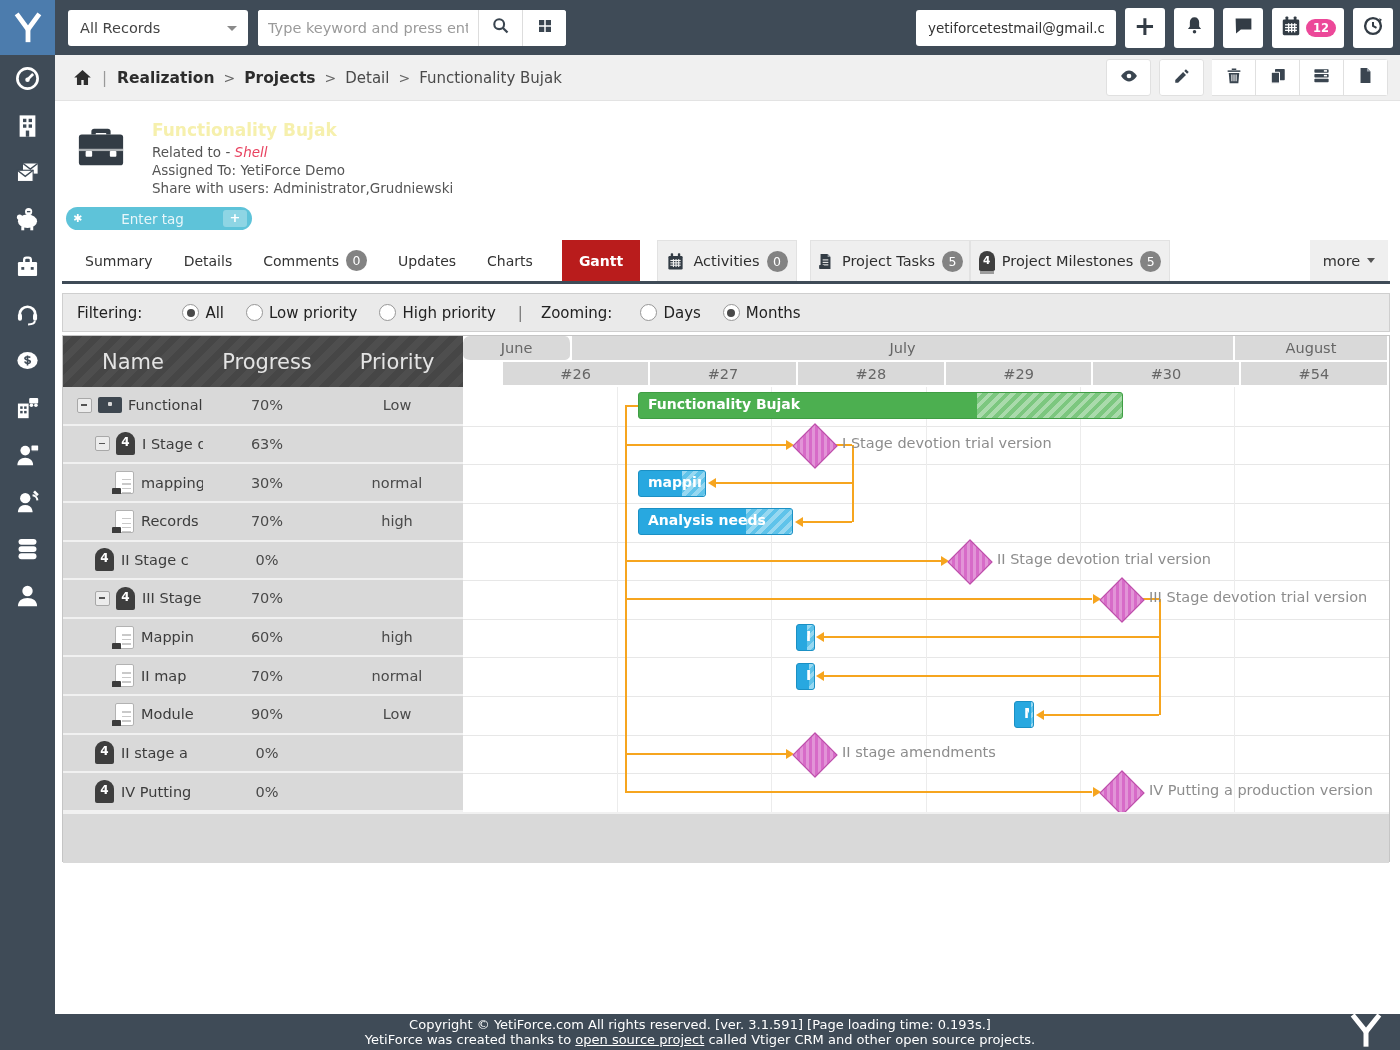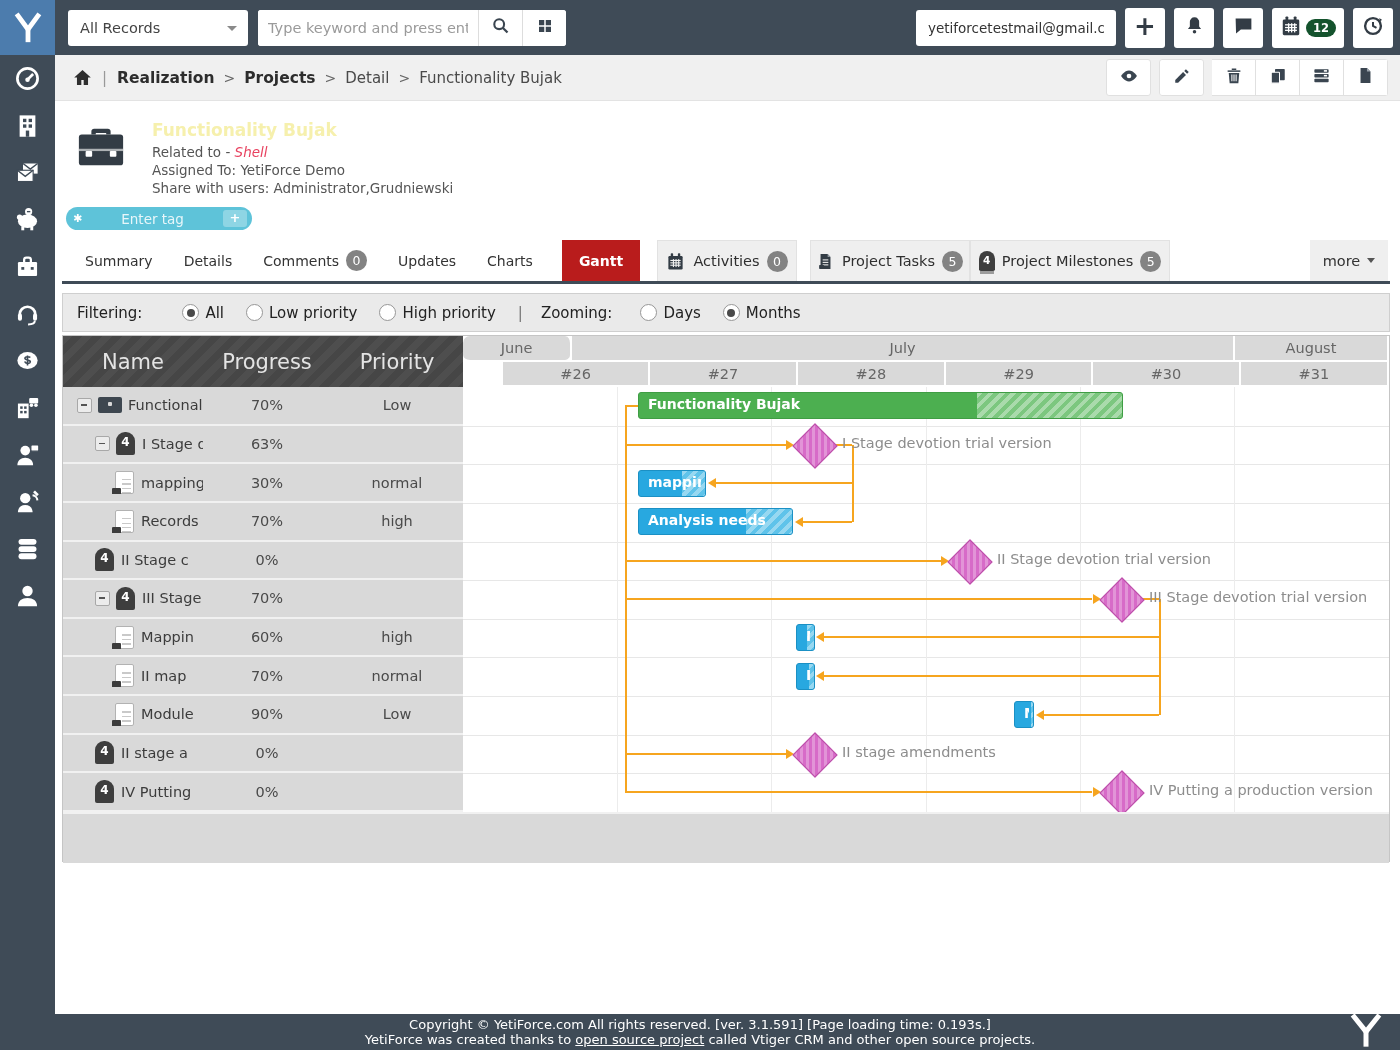--- a/index.html
+++ b/index.html
@@ -24,21 +24,21 @@
   .search-group input::placeholder{color:#9a9a9a;}
   .tb-btn{width:43px;height:36px;border-left:1px solid #ddd;display:flex;align-items:center;justify-content:center;
           color:#3a4550;cursor:pointer;background:#fff;}
   #topbar-right{margin-left:auto;display:flex;align-items:center;margin-right:7px;}
   .email-box{width:200px;height:36px;background:#fff;border-radius:3px;border:0;font-size:13.5px;color:#333;
              padding:0 12px;box-sizing:border-box;font-family:inherit;}
   .icon-btn{width:40px;height:40px;background:#fff;border-radius:3px;margin-left:9px;display:flex;align-items:center;
             justify-content:center;color:#333c45;cursor:pointer;}
   .icon-btn.wide{width:72px;}
   .plus-glyph{font-size:26px;font-weight:bold;line-height:1;margin-top:-3px;}
-  .cal-badge{background:#14532d;color:#fff;border-radius:10px;font-size:11.5px;font-weight:bold;
+  .cal-badge{background:#ec4899;color:#fff;border-radius:10px;font-size:11.5px;font-weight:bold;
              padding:2px 7px;margin-left:4px;}
 
   
   #crumbbar{left:55px;top:55px;width:1345px;height:45px;background:#f0f0f0;border-bottom:1px solid #e3e3e3;
             display:flex;align-items:center;}
   #crumbbar .home{margin-left:18px;color:#2f2f2f;display:flex;cursor:pointer;}
   .crumb-pipe{color:#999;margin:0 10px;font-size:15px;}
   .crumb-strong{font-weight:bold;font-size:15.5px;color:#2d2d2d;cursor:pointer;}
   .crumb-plain{font-size:15px;color:#4a4a4a;}
   .crumb-sep{color:#666;margin:0 9px;font-size:14px;}
@@ -502,21 +502,21 @@
       <div class="mcell" style="width: 112px; border-radius: 7px;">June</div>
       <div class="mcell" style="width: 680px;">July</div>
       <div class="mcell" style="width: 158px;">August</div>
     </div>
   <div id="gweeks">
       <div class="wcell" style="width: 154px; margin-left: 40px;">#26</div>
       <div class="wcell" style="width: 154px;">#27</div>
       <div class="wcell" style="width: 155px;">#28</div>
       <div class="wcell" style="width: 154px;">#29</div>
       <div class="wcell" style="width: 154px;">#30</div>
-      <div class="wcell" style="width: 155px;">#31</div>
+      <div class="wcell" style="width: 155px;">#54</div>
     </div>
   <div id="grows">
       <div class="grow">
         <div class="c-name" style="padding-left: 14px;">
           <span class="expander"></span>
           <span class="bc-ico"></span>
           <span>Functionality</span>
         </div>
         <div class="c-prog">70%</div>
         <div class="c-prio">Low</div>

